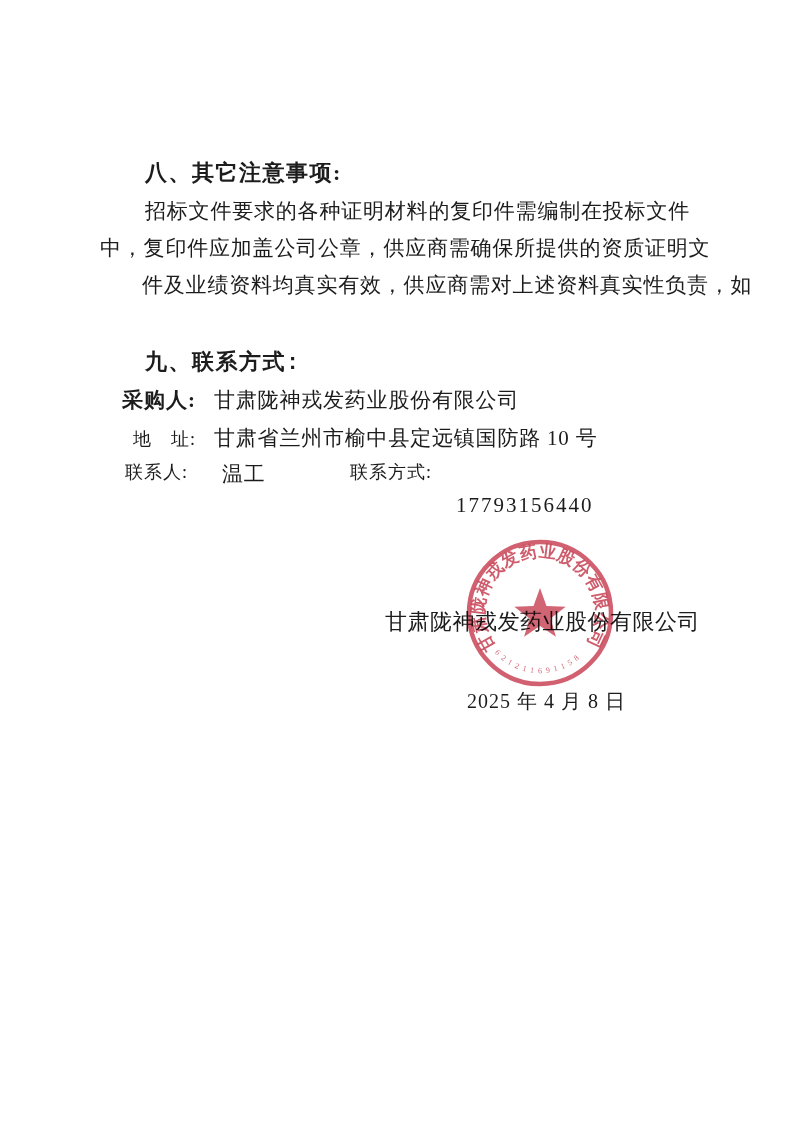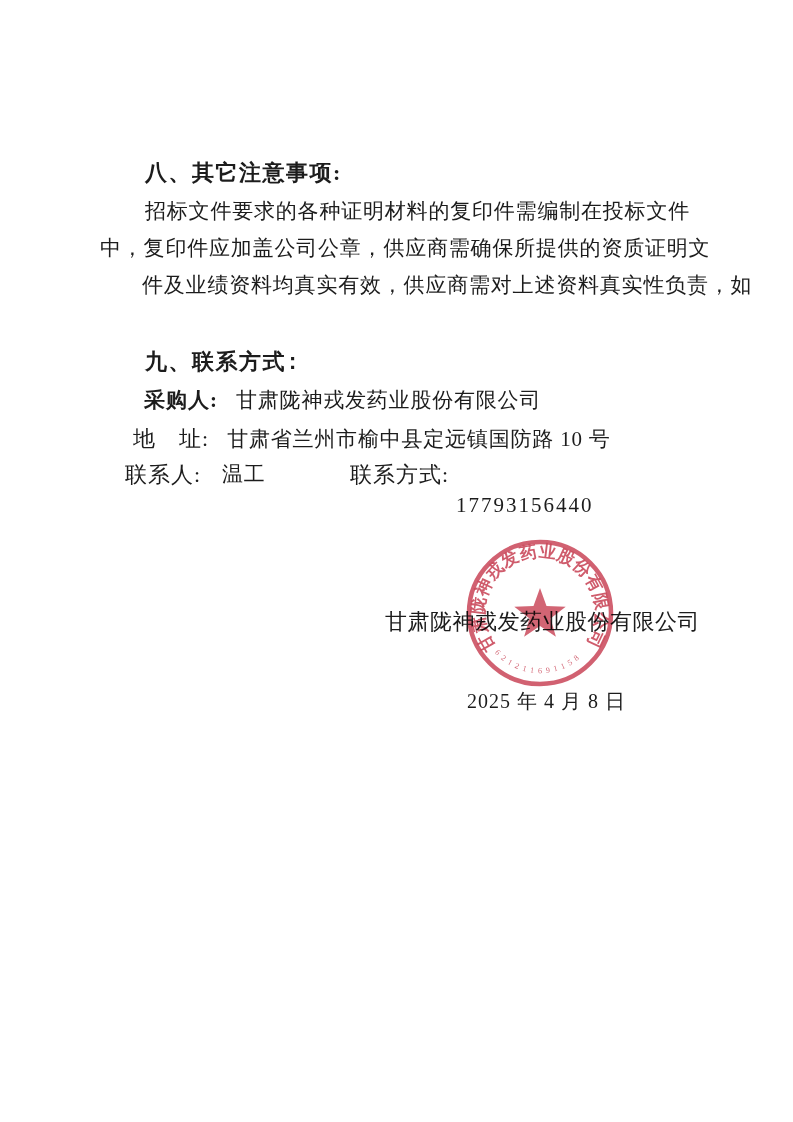--- a/index.html
+++ b/index.html
@@ -28,21 +28,21 @@
   .body-line {
     font-size: 21px;
     letter-spacing: 0.8px;
   }
   .row-label-bold {
     font-size: 21px;
     font-weight: 700;
     letter-spacing: 1px;
   }
   .row-label {
-    font-size: 22px;
+    font-size: 18px;
     letter-spacing: 1px;
     text-align: right;
   }
   .row-value {
     font-size: 21px;
     letter-spacing: 0.8px;
   }
   .digits {
     letter-spacing: 2px;
     margin-top: 33px;
@@ -80,21 +80,21 @@
 <div class="page">
 
   <div class="abs heading" style="left:145px; top:158px;">八、其它注意事项:</div>
 
   <div class="abs body-line" style="left:145px; top:197px;">招标文件要求的各种证明材料的复印件需编制在投标文件</div>
   <div class="abs body-line" style="left:100px; top:234px;">中，复印件应加盖公司公章，供应商需确保所提供的资质证明文</div>
   <div class="abs body-line" style="left:100px; top:271px;margin-left:42px;">件及业绩资料均真实有效，供应商需对上述资料真实性负责，如</div>
 
   <div class="abs heading" style="left:145px; top:347px;font-family:Liberation Mono, monospace;">九、联系方式:</div>
 
-  <div class="abs" style="left:144px; top:386px;">
+  <div class="abs" style="left:122px; top:386px;">
     <span class="row-label-bold">采购人:</span>
     <span class="row-value" style="margin-left:14px;">甘肃陇神戎发药业股份有限公司</span>
   </div>
 
   <div class="abs" style="left:133px; top:424px;">
     <span class="row-label">地　址:</span>
     <span class="row-value" style="margin-left:14px;">甘肃省兰州市榆中县定远镇国防路 10 号</span>
   </div>
 
   <div>

